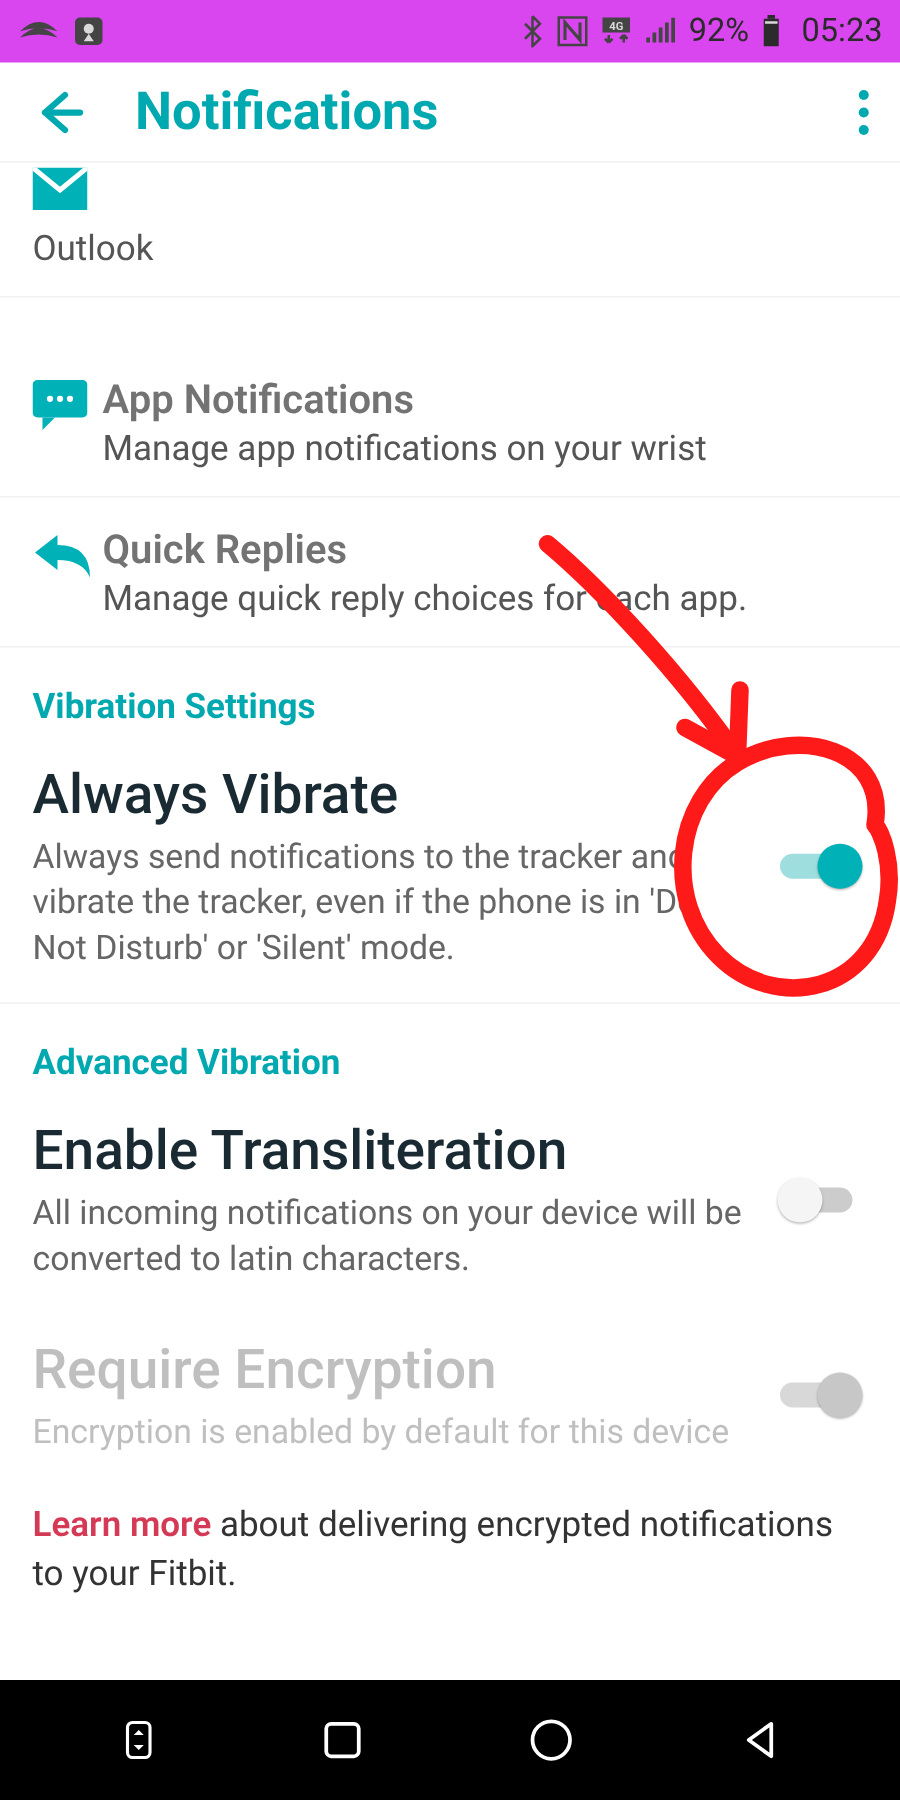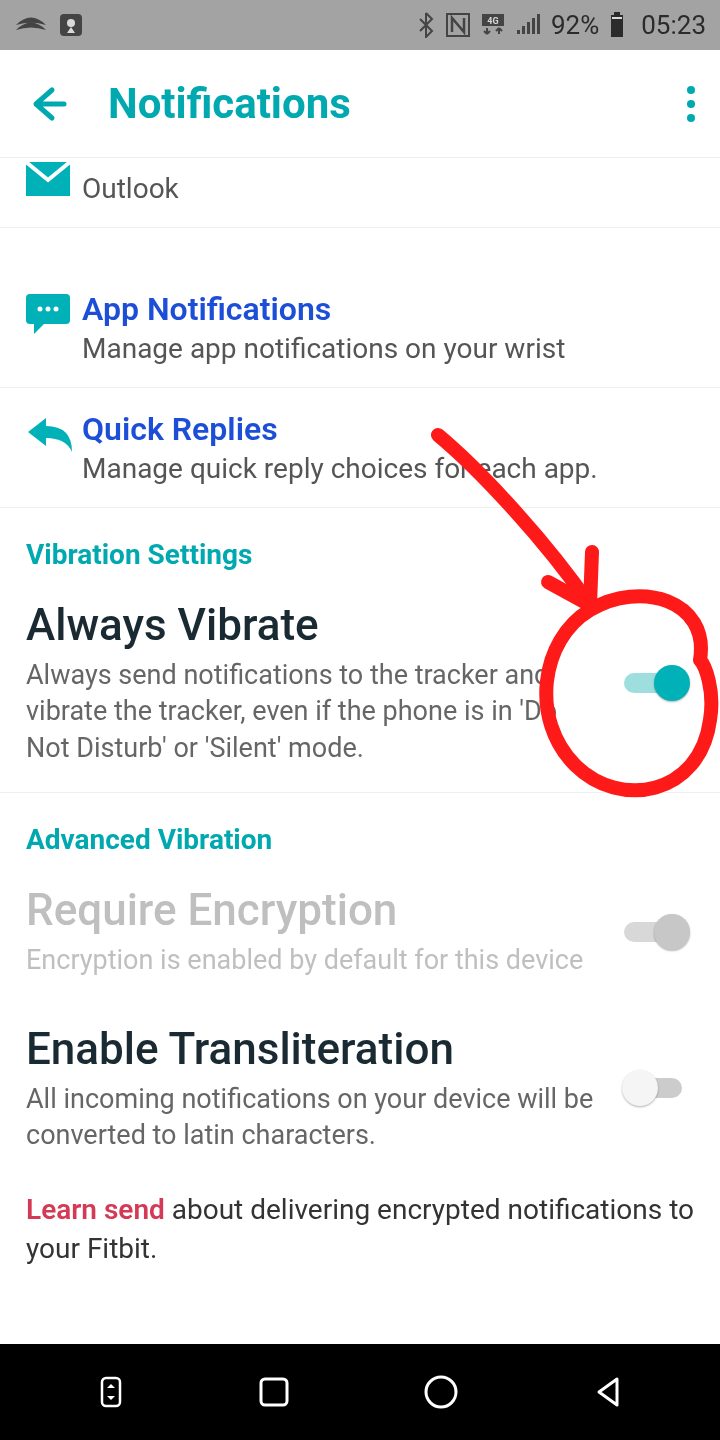--- a/index.html
+++ b/index.html
@@ -1,31 +1,31 @@
 <!DOCTYPE html>
 <html><head>
 <meta charset="utf-8">
 <style>
   * { box-sizing: border-box; margin: 0; padding: 0; }
   html, body { width: 720px; height: 1440px; font-family: -apple-system, Roboto, "Helvetica Neue", Arial, sans-serif; background: #fff; overflow: hidden; }
-  .statusbar { height: 50px; background: #a3a3a3; display: flex; align-items: center; justify-content: space-between; padding: 0 14px; color: #2b2b2b; font-size: 26px; }
+  .statusbar { height: 50px; background: #d946ef; display: flex; align-items: center; justify-content: space-between; padding: 0 14px; color: #2b2b2b; font-size: 26px; }
   .statusbar .left, .statusbar .right { display: flex; align-items: center; gap: 10px; }
   .statusbar .right .battery-pct { font-size: 26px; }
   .statusbar .right .time { font-size: 26px; margin-left: 6px; }
-  .appbar { height: 108px; display: flex; align-items: center; padding: 12px 24px; border-bottom: 1px solid #eee; }
+  .appbar { height: 80px; display: flex; align-items: center; padding: 12px 24px; border-bottom: 1px solid #eee; }
   .appbar .back { color: #00a0a6; margin-right: 40px; }
   .appbar .title { color: #00a8b0; font-size: 42px; font-weight: 700; flex: 1; }
   .appbar .more { color: #00a8b0; }
   .content { height: calc(1440px - 50px - 108px - 96px); overflow: hidden; }
   .list-item { display: flex; align-items: flex-start; padding: 22px 26px; border-bottom: 1px solid #eee; }
   .list-item .icon { width: 56px; flex-shrink: 0; margin-top: 4px; }
   .list-item .texts { flex: 1; }
-  .list-item .title { font-size: 32px; color: #1d4ed8; font-weight: 600; }
+  .list-item .title { font-size: 32px; color: #737373; font-weight: 600; }
   .list-item .subtitle { font-size: 28px; color: #555; margin-top: 4px; }
-  .clipped { padding-top: 0; }
+  .clipped { padding-top: 0; flex-direction: column; }
   .clipped .title { visibility: hidden; height: 10px; overflow: hidden; }
   .section-header { color: #00a8b0; font-size: 28px; font-weight: 700; padding: 30px 26px 10px; }
   .setting { display: flex; padding: 18px 26px 26px; }
   .setting .textcol { flex: 1; padding-right: 20px; }
   .setting .st-title { font-size: 44px; color: #1a2a33; font-weight: 500; }
   .setting .st-desc { font-size: 27px; color: #666; margin-top: 6px; line-height: 1.35; }
   .setting.disabled .st-title, .setting.disabled .st-desc { color: #bfbfbf; }
   .toggle { width: 74px; height: 40px; position: relative; align-self: center; }
   .toggle .track { position: absolute; top: 10px; left: 4px; width: 58px; height: 20px; border-radius: 10px; background: #ccc; }
   .toggle .knob { position: absolute; top: 2px; width: 36px; height: 36px; border-radius: 50%; background: #eee; box-shadow: 0 1px 2px rgba(0,0,0,.3); }
@@ -168,44 +168,44 @@
     <div class="toggle on">
       <div class="track"></div>
         <div class="knob"></div>
     </div>
   </div>
 
   <div class="divider"></div>
 
   <div class="section-header">Advanced Vibration</div>
 
+  <div class="setting">
+    <div class="textcol">
+      <div class="st-title">Enable Transliteration</div>
+      <div class="st-desc">All incoming notifications on your device will be converted to latin characters.</div>
+    </div>
+    <div class="toggle off">
+      <div class="track"></div>
+        <div class="knob"></div>
+    </div>
+  </div>
+
   <div class="setting disabled">
     <div class="textcol">
       <div class="st-title">Require Encryption</div>
       <div class="st-desc">Encryption is enabled by default for this device</div>
     </div>
     <div class="toggle off-disabled">
       <div class="track"></div>
         <div class="knob"></div>
     </div>
   </div>
 
-  <div class="setting">
-    <div class="textcol">
-      <div class="st-title">Enable Transliteration</div>
-      <div class="st-desc">All incoming notifications on your device will be converted to latin characters.</div>
-    </div>
-    <div class="toggle off">
-      <div class="track"></div>
-        <div class="knob"></div>
-    </div>
-  </div>
-
   <div class="learnmore">
-    <span class="link">Learn send</span><span> about delivering encrypted notifications to your Fitbit.</span>
+    <span class="link">Learn more</span><span> about delivering encrypted notifications to your Fitbit.</span>
   </div>
 
 </div>
 
 <div class="navbar">
   <span class="navbtn">
     <svg width="30" height="36" viewBox="0 0 30 36">
         <rect x="6" y="4" width="18" height="28" rx="4" fill="none" stroke="#fff" stroke-width="2.5"></rect>
         <path d="M15 10 l-4 4 h8z M15 26 l-4 -4 h8z" fill="#fff"></path>
       </svg>

